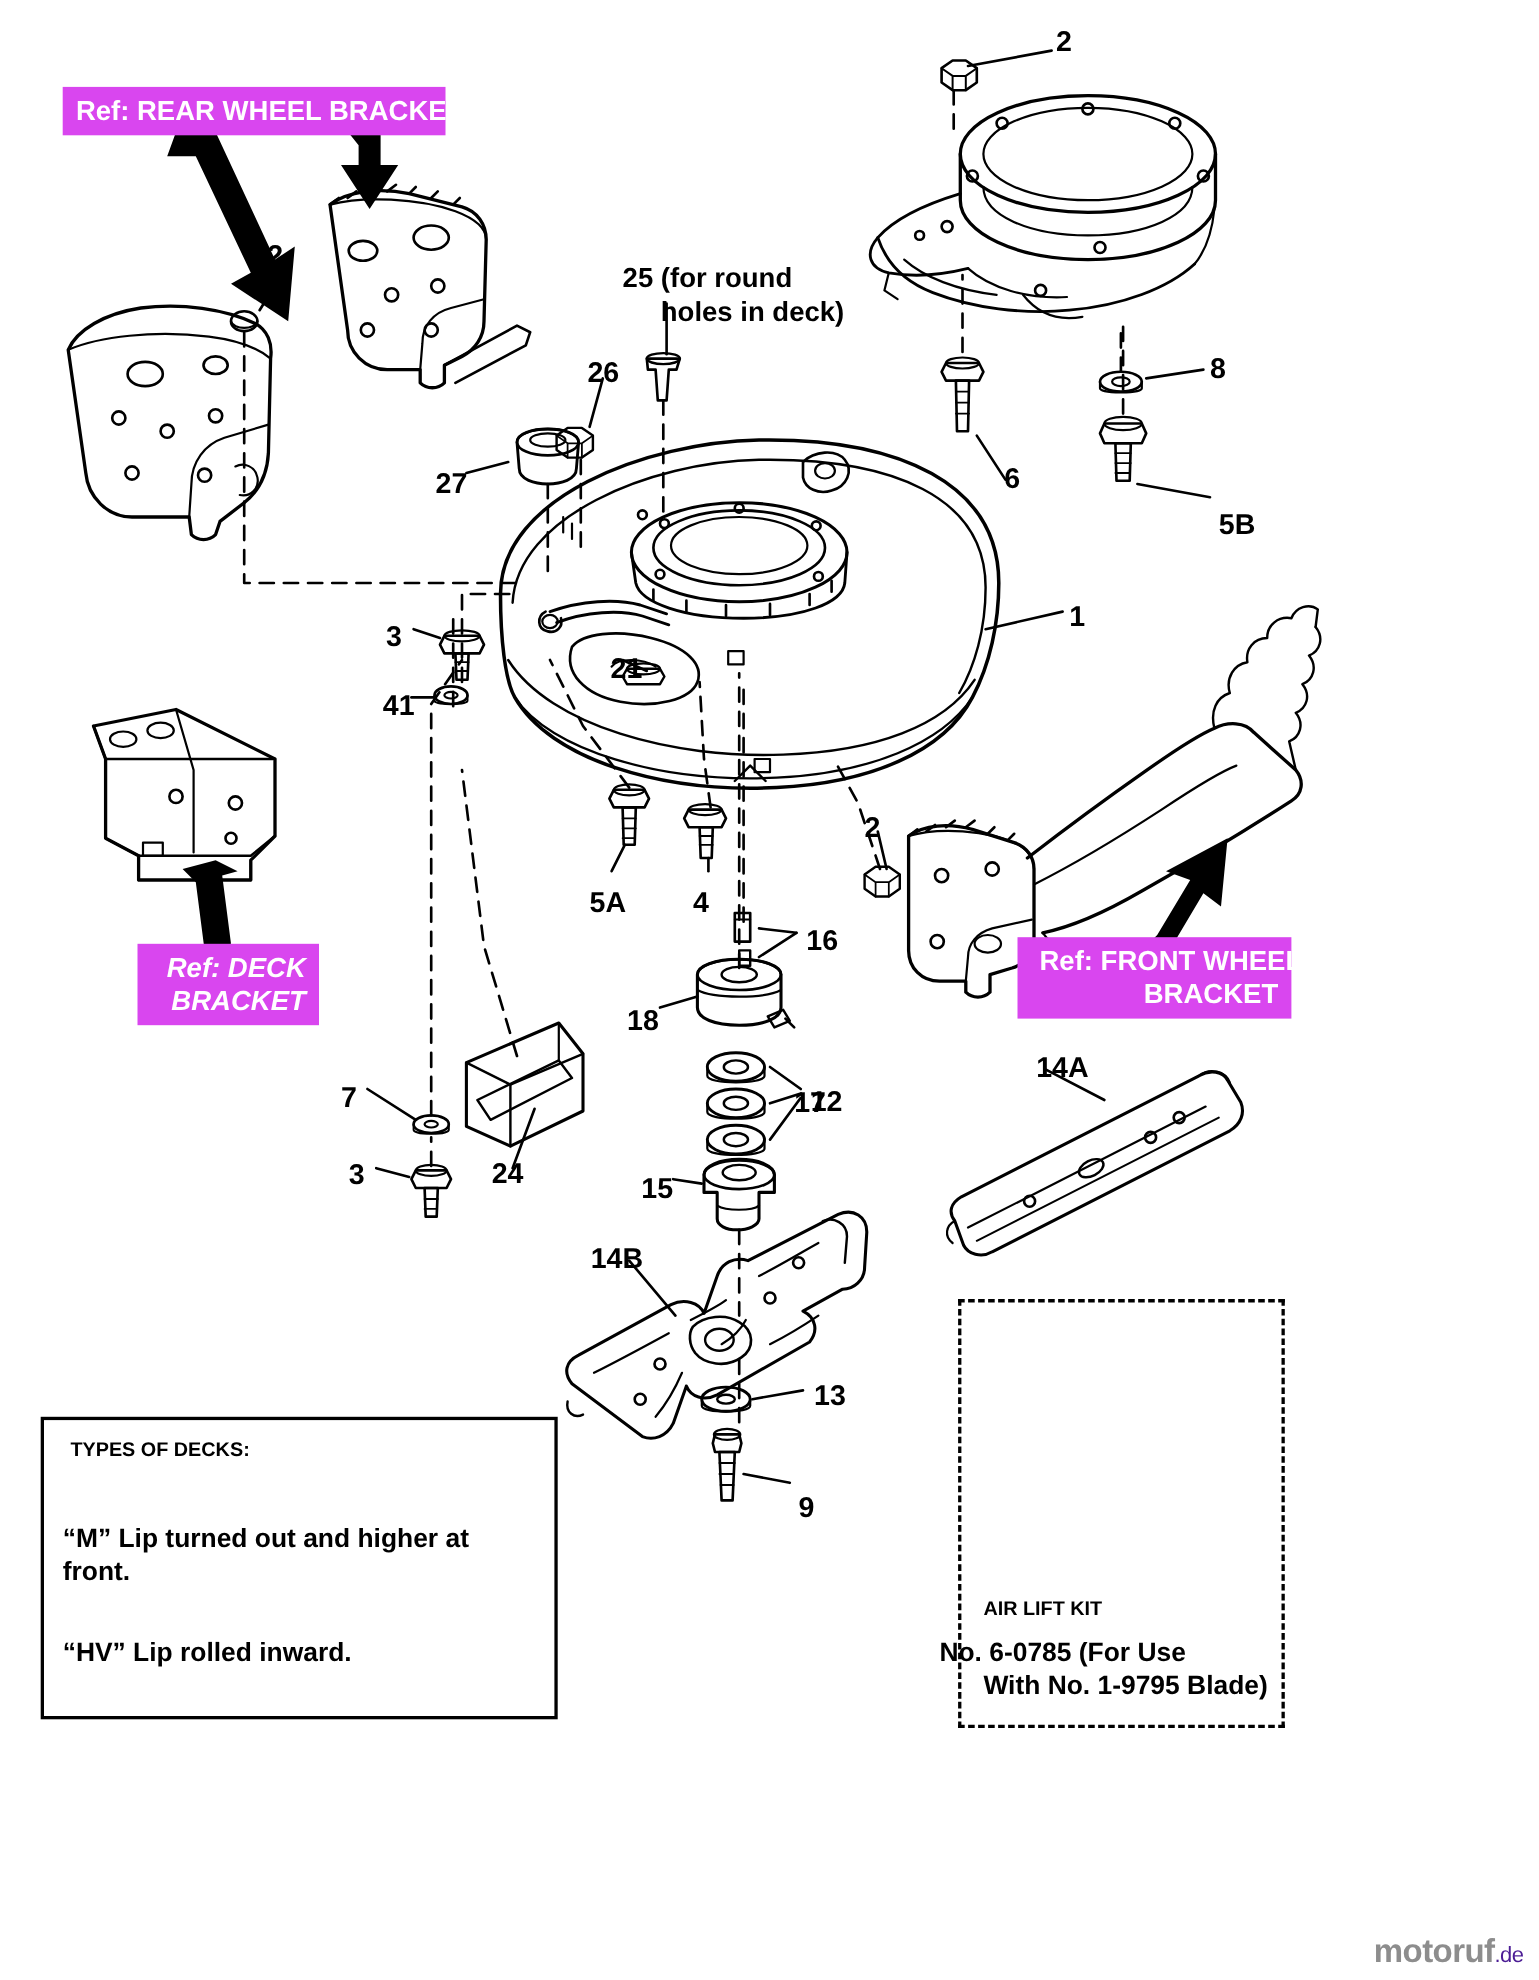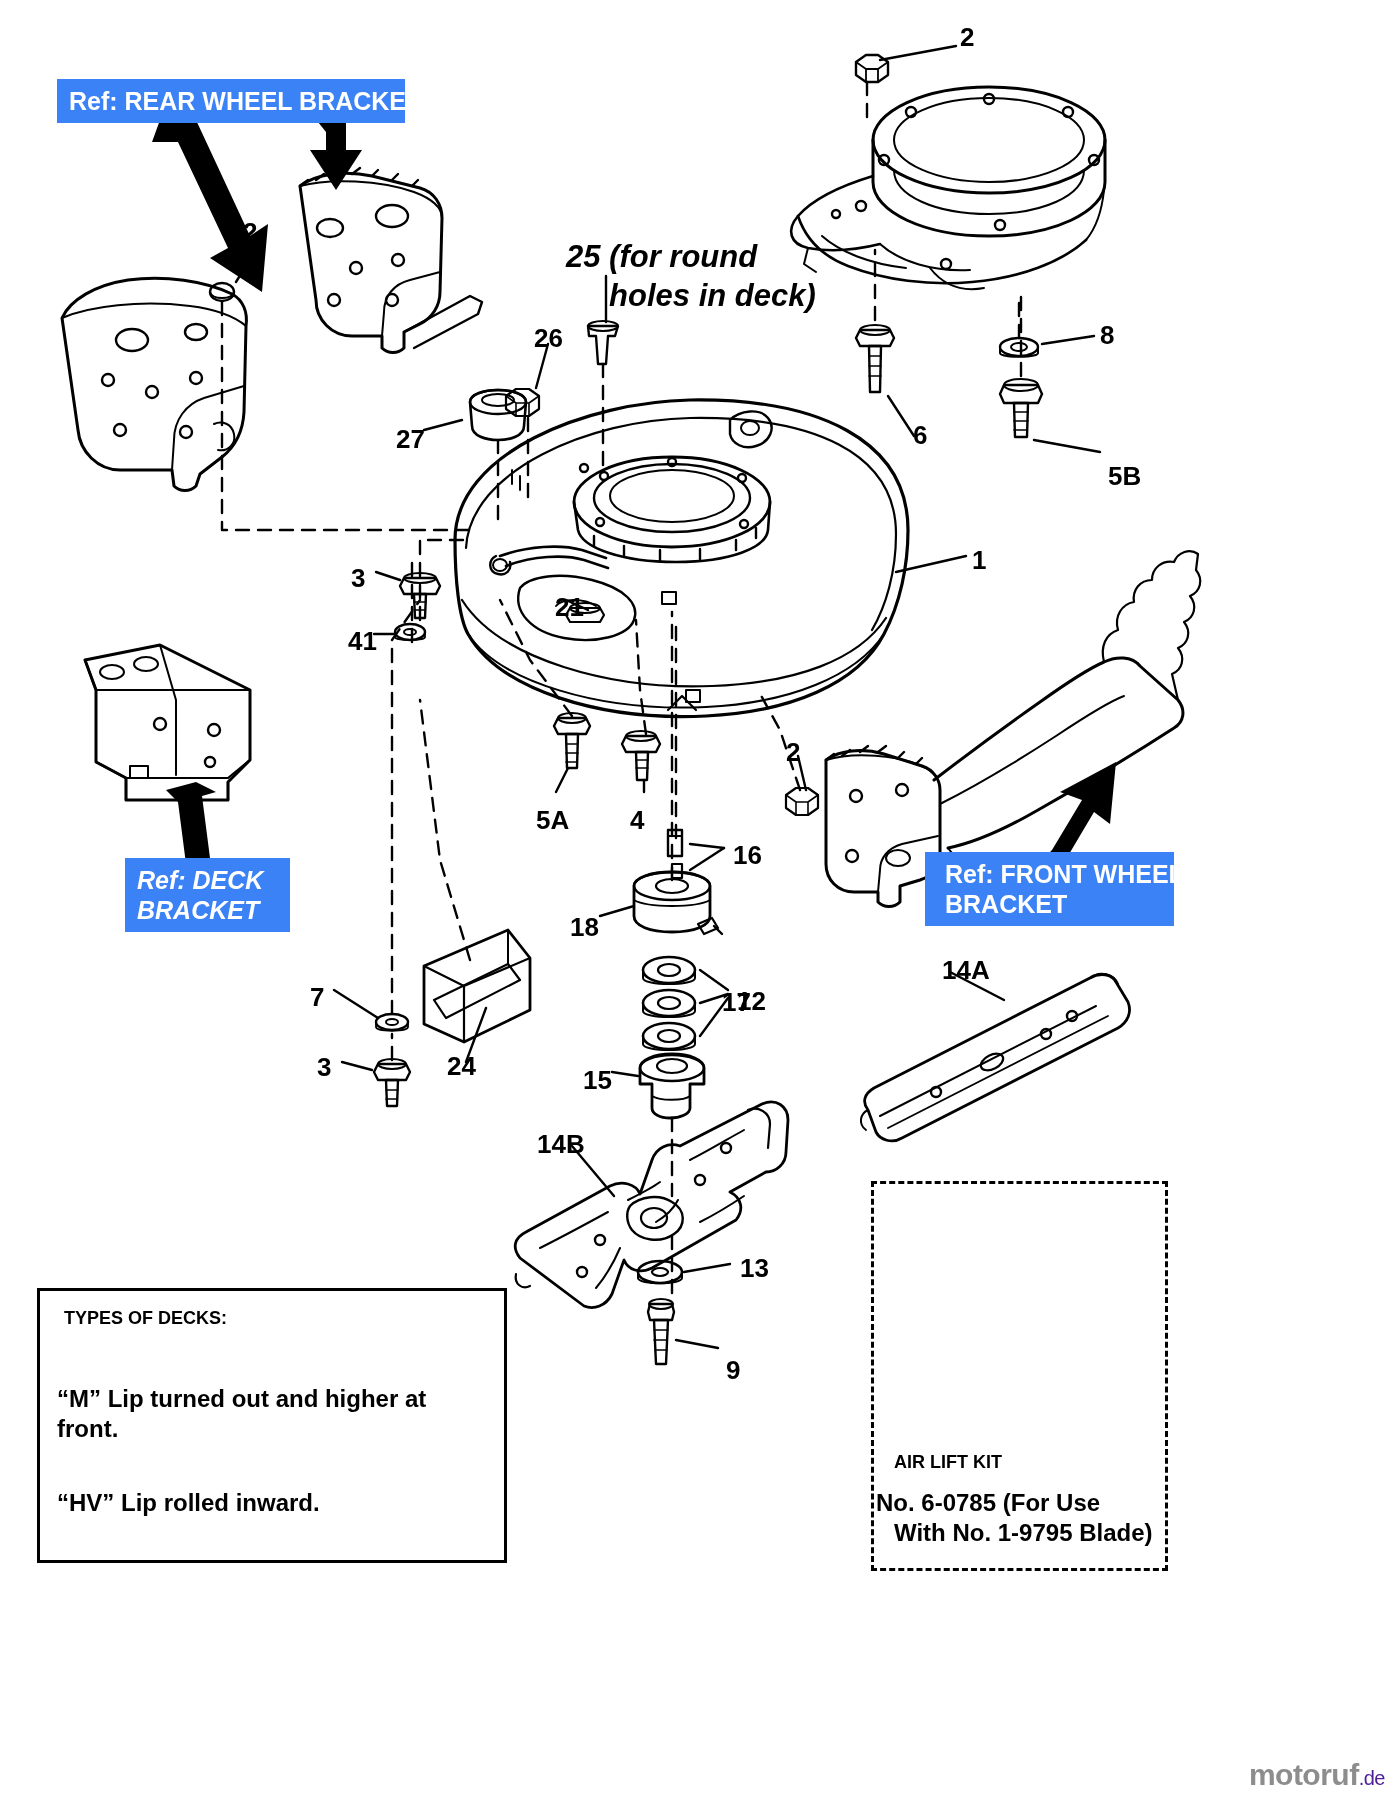--- a/index.html
+++ b/index.html
@@ -30,27 +30,27 @@
   .callout {
     position: absolute;
     font-family: "Liberation Sans", sans-serif;
     font-weight: bold;
     font-size: 26px;
     color: #000;
     white-space: pre;
   }
   .refbox {
     position: absolute;
-    background: #3b82f6;
+    background: #d946ef;
     color: #fff;
     font-family: "Liberation Sans", sans-serif;
     font-weight: bold;
     font-size: 25px;
     line-height: 1.2;
-    text-align: left;
+    text-align: right;
     padding: 7px 12px;
     white-space: pre;
     box-sizing: border-box;
   }
   .panel {
     position: absolute;
     box-sizing: border-box;
   }
   .panel-solid {
     border: 3px solid #000;
@@ -555,21 +555,21 @@
   <div class="refbox" style="left:57px; top:79px; width:348px;">Ref: REAR WHEEL BRACKETS</div>
 
   <div class="refbox" style="left:125px; top:858px; width:165px;font-style:italic;">Ref: DECK
 BRACKET</div>
 
   <div class="refbox" style="left:925px; top:852px; width:249px;padding-left:20px;">Ref: FRONT WHEEL
 BRACKET</div>
 
   <div class="callout" style="left:960px; top:22px;">2</div>
   <div class="callout" style="left:243px; top:217px;">2</div>
-  <div class="callout" style="left:566px; top:238px; font-size:31px; line-height:1.25;font-style:italic;">25 (for round
+  <div class="callout" style="left:566px; top:238px; font-size:25px; line-height:1.25;">25 (for round
      holes in deck)</div>
   <div class="callout" style="left:534px; top:323px;">26</div>
   <div class="callout" style="left:1100px; top:320px;">8</div>
   <div class="callout" style="left:396px; top:424px;">27</div>
   <div class="callout" style="left:913px; top:420px;">6</div>
   <div class="callout" style="left:1108px; top:461px;">5B</div>
   <div class="callout" style="left:972px; top:545px;">1</div>
   <div class="callout" style="left:351px; top:563px;">3</div>
   <div class="callout" style="left:539px; top:592px;margin-left:16px;">21</div>
   <div class="callout" style="left:348px; top:626px;">41</div>
@@ -594,20 +594,20 @@
   <div class="callout" style="left:726px; top:1355px;">9</div>
 
   <div class="panel panel-solid" style="left:37px; top:1288px; width:470px; height:275px;"></div>
   <div class="panel-title" style="left:64px; top:1308px;">TYPES OF DECKS:</div>
   <div class="panel-text" style="left:57px; top:1384px; width:330px;">“M” Lip turned out and higher at</div>
   <div class="panel-text" style="left:57px; top:1414px; width:330px;">front.</div>
   <div class="panel-text" style="left:57px; top:1488px; width:250px;">“HV” Lip rolled inward.</div>
 
   <div class="panel panel-dashed" style="left:871px; top:1181px; width:297px; height:390px;"></div>
   <div class="panel-title" style="left:894px; top:1452px;">AIR LIFT KIT</div>
-  <div class="panel-text" style="left:876px; top:1488px;">No. 6-0785 (For Use</div>
+  <div class="panel-text" style="left:854px; top:1488px;">No. 6-0785 (For Use</div>
   <div class="panel-text" style="left:894px; top:1518px;">With No. 1-9795 Blade)</div>
 
   <div class="watermark">
     <span>motoruf</span><span class="de">.de</span>
   </div>
 
 </div>
 
 </body></html>

